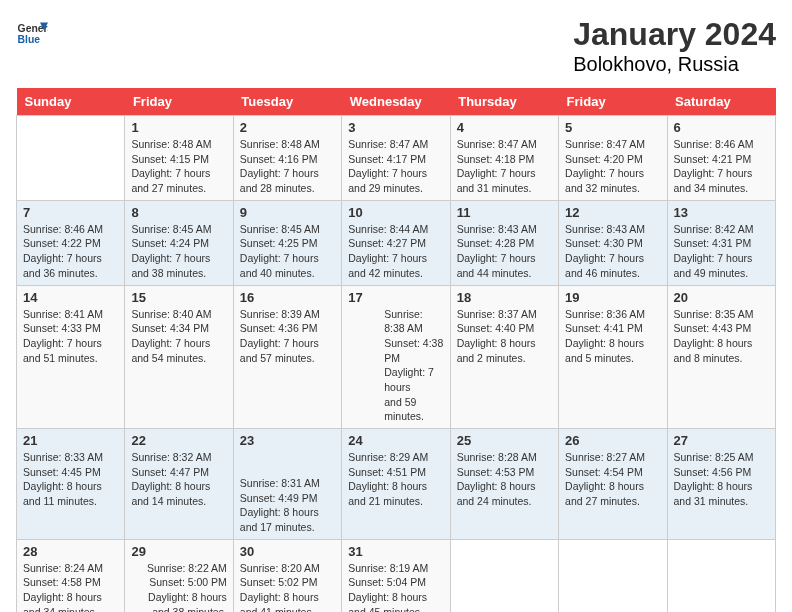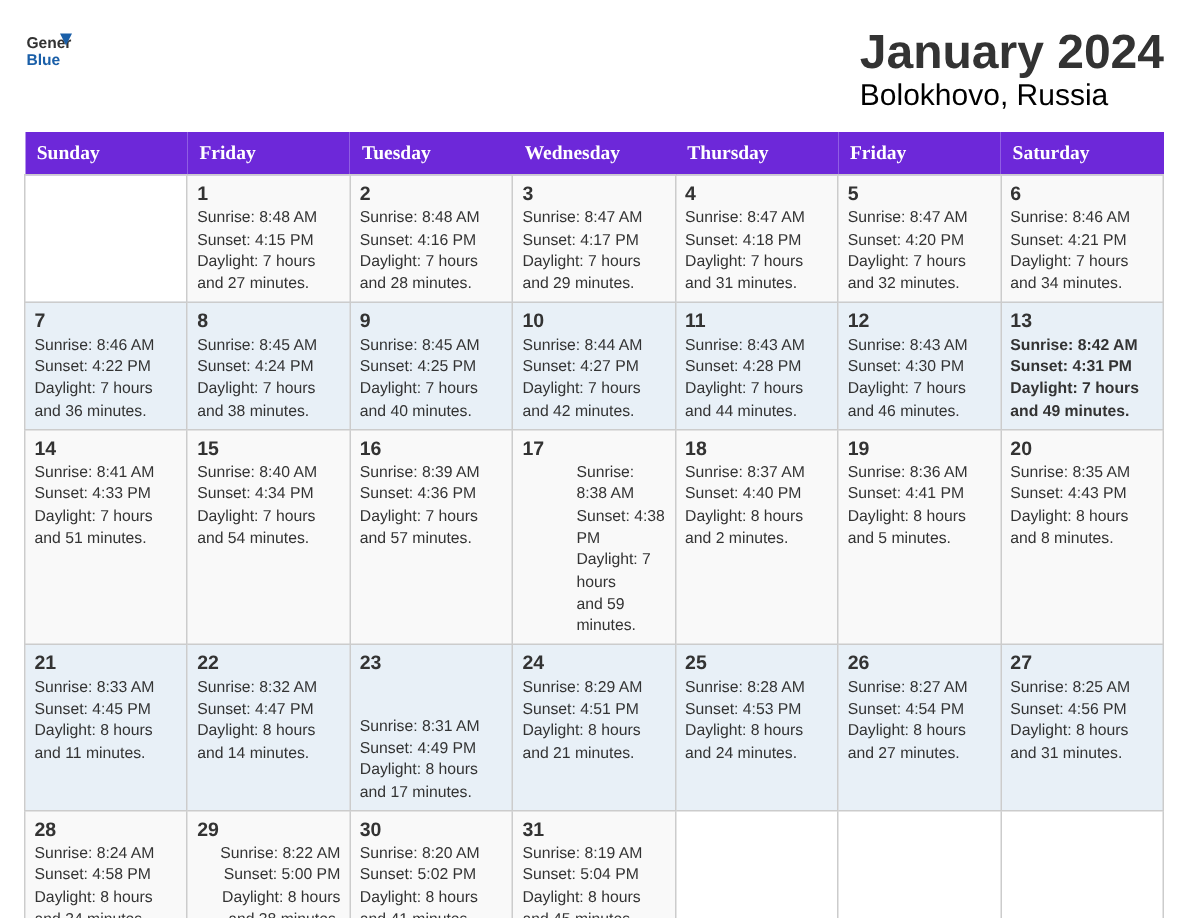--- a/index.html
+++ b/index.html
@@ -36,27 +36,26 @@
     .subtitle {
       font-size: 20px;
       color: #000000;
     }
     table {
       width: 100%;
       border-collapse: collapse;
       font-size: 11px;
     }
     thead tr th {
-      background-color: #6d28d9;
+      background-color: #ef4444;
       color: #fff;
       text-align: left;
       padding: 6px 8px;
       font-size: 13px;
       font-weight: bold;
-      font-family: Liberation Serif, serif;
     }
     tbody tr td {
       border: 1px solid #ccc;
       vertical-align: top;
       padding: 4px 6px;
       width: 14.28%;
       min-height: 80px;
       color: #333;
     }
     tbody tr:nth-child(odd) td {
@@ -193,21 +192,21 @@
         </td>
         <td>
           <span class="day-num">12</span>
           <div class="day-info" style="white-space: pre-line;">Sunrise: 8:43 AM
 Sunset: 4:30 PM
 Daylight: 7 hours
 and 46 minutes.</div>
         </td>
         <td>
           <span class="day-num">13</span>
-          <div class="day-info" style="white-space: pre-line; font-weight: bold;">Sunrise: 8:42 AM
+          <div class="day-info" style="white-space: pre-line;">Sunrise: 8:42 AM
 Sunset: 4:31 PM
 Daylight: 7 hours
 and 49 minutes.</div>
         </td>
       </tr>
       <tr>
         <td>
           <span class="day-num">14</span>
           <div class="day-info" style="white-space: pre-line;">Sunrise: 8:41 AM
 Sunset: 4:33 PM

